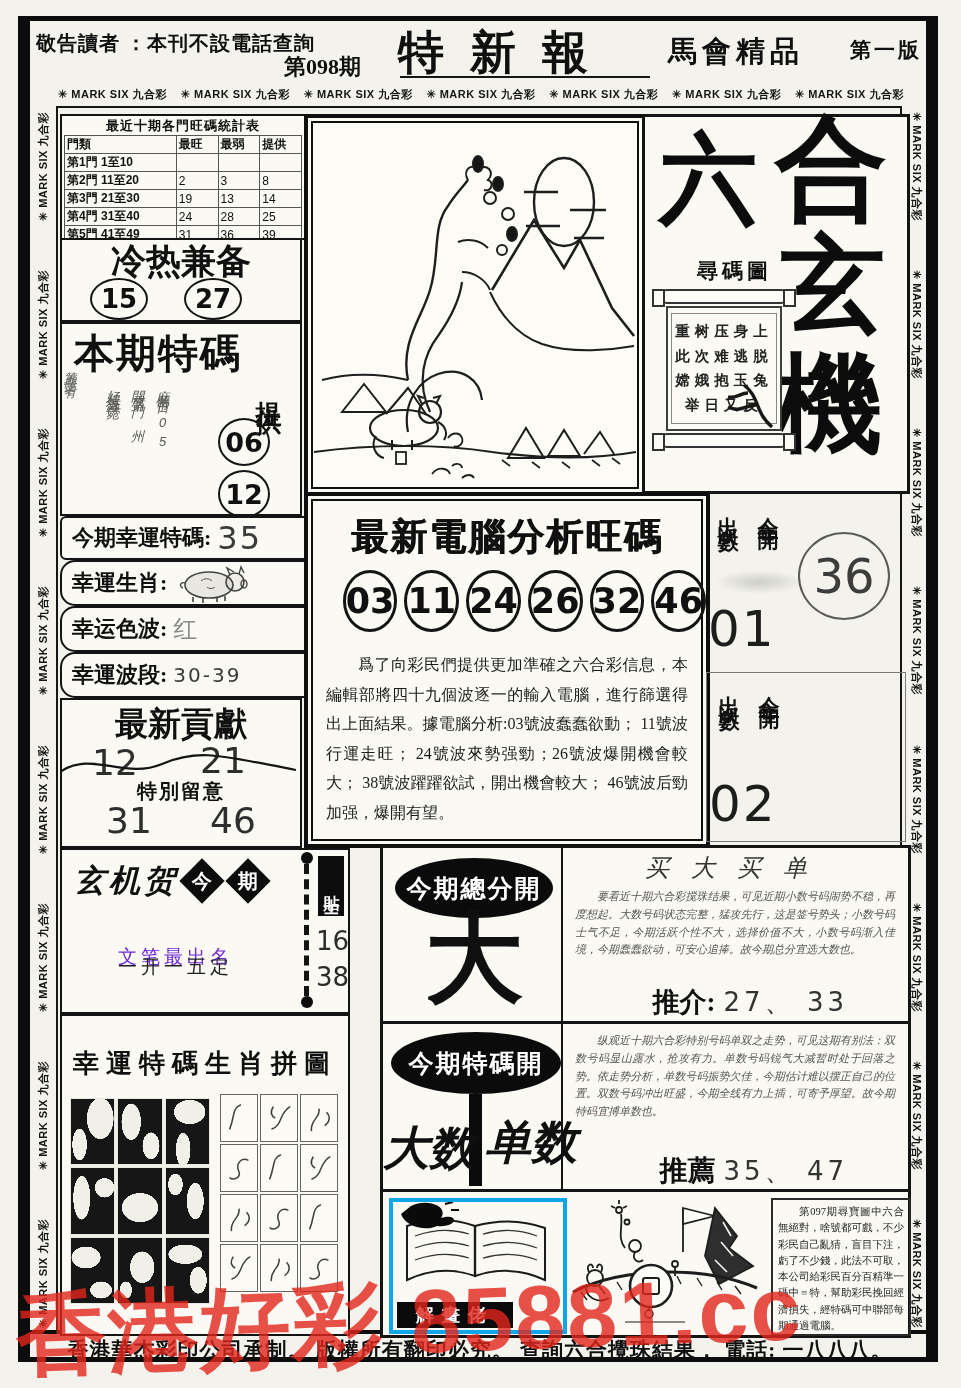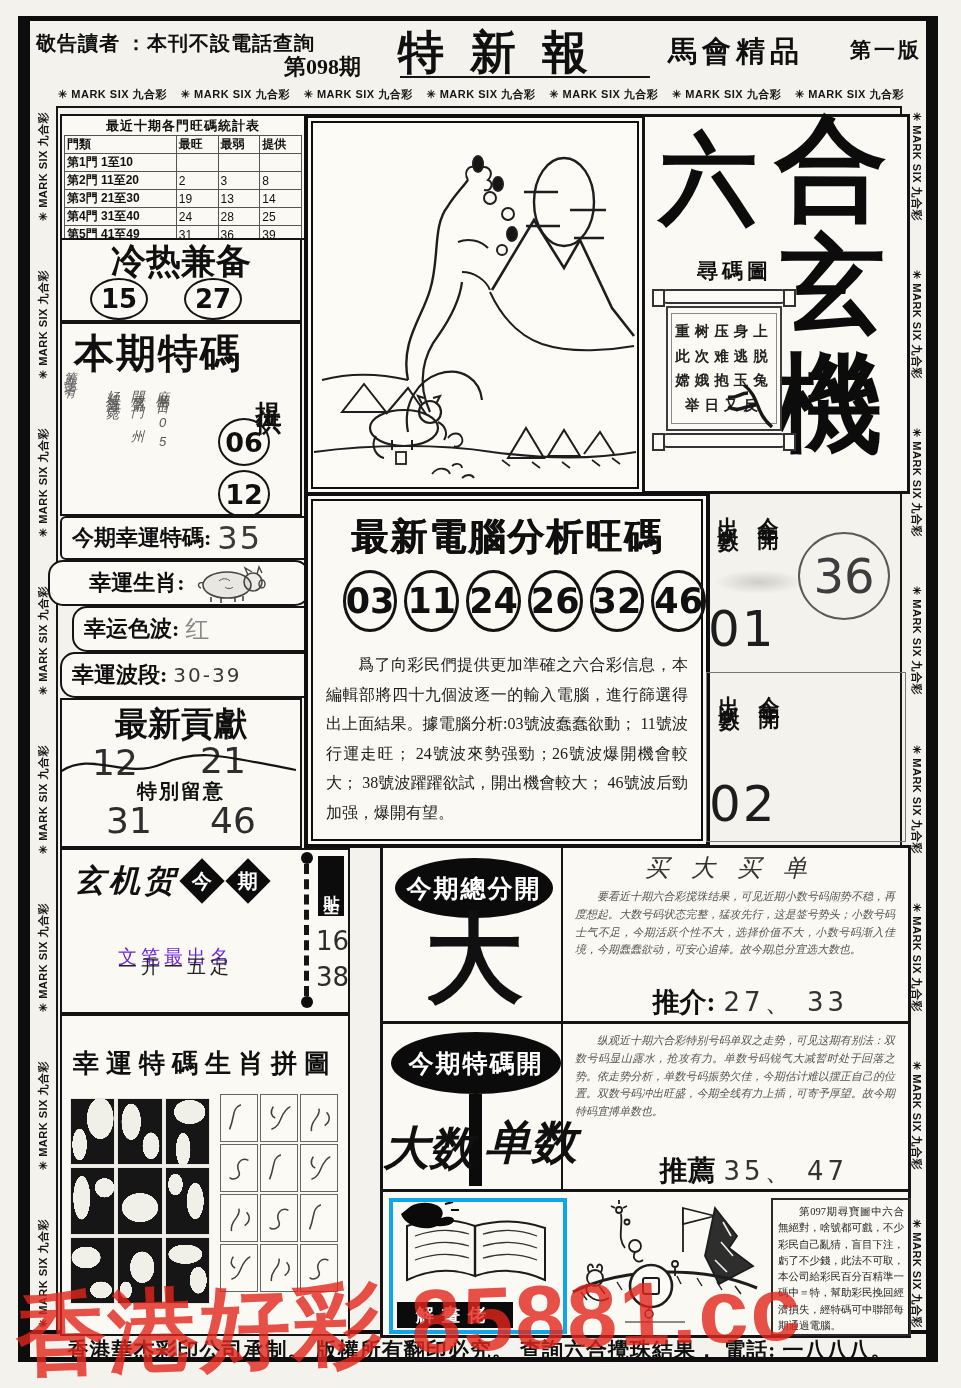--- a/index.html
+++ b/index.html
@@ -209,33 +209,33 @@
       </div>
     <div class="vtext hand" style="position:absolute;left:-1px;top:38px;font-size:12px;letter-spacing:3px;color:#666;">第五門支中有</div>
     <div class="circ" style="position:absolute;left:156px;top:94px;width:48px;height:44px;font-size:27px;border-width:2.5px;">06</div>
     <div class="circ" style="position:absolute;left:156px;top:146px;width:48px;height:44px;font-size:27px;border-width:2.5px;">12</div>
   </div>
 
   <div class="lrow" style="left:60px;top:516px;width:238px;height:40px;border-radius:6px;">
     <span class="lab">今期幸運特碼:</span>
     <span class="val">35</span>
   </div>
-  <div class="lrow" style="left:48px;top:560px;width:238px;height:42px;justify-content:center;">
+  <div class="lrow" style="left:60px;top:560px;width:238px;height:42px;">
     <span class="lab">幸運生肖:</span>
     <svg width="78" height="40" viewBox="0 0 78 40">
       <ellipse cx="36" cy="22" rx="24" ry="13" fill="rgba(0,0,0,0.07)" stroke="#444" stroke-width="1.6"></ellipse>
       <circle cx="62" cy="19" r="9" fill="rgba(0,0,0,0.05)" stroke="#444" stroke-width="1.6"></circle>
       <ellipse cx="71" cy="21" rx="3" ry="4" fill="none" stroke="#444" stroke-width="1.4"></ellipse>
       <path d="M57,12 L54,5 L61,9 M66,11 L68,4 L71,10" fill="none" stroke="#444" stroke-width="1.4"></path>
       <path d="M20,34 l0,5 M30,35 l0,5 M44,34 l0,5 M52,33 l0,5" stroke="#444" stroke-width="1.6"></path>
       <path d="M12,20 c-5,-2 -6,4 -2,5" fill="none" stroke="#444" stroke-width="1.4"></path>
       <path d="M28,18 c3,-3 8,-3 11,0 M34,24 c2,2 6,2 8,0" fill="none" stroke="#555" stroke-width="1"></path>
     </svg>
   </div>
-  <div class="lrow" style="left:72px;top:606px;width:238px;height:42px;">
+  <div class="lrow" style="left:60px;top:606px;width:238px;height:42px;">
     <span class="lab">幸运色波:</span>
     <span class="val" style="color:#8a8a8a;font-size:24px;">红</span>
   </div>
   <div class="lrow" style="left:60px;top:652px;width:238px;height:42px;">
     <span class="lab">幸運波段:</span>
     <span class="val" style="font-size:20px;">30-39</span>
   </div>
 
   <div class="box" style="left:60px;top:698px;width:238px;height:146px;">
     <div class="bigttl" style="font-size:33px;margin-top:2px;">最新貢獻</div>

